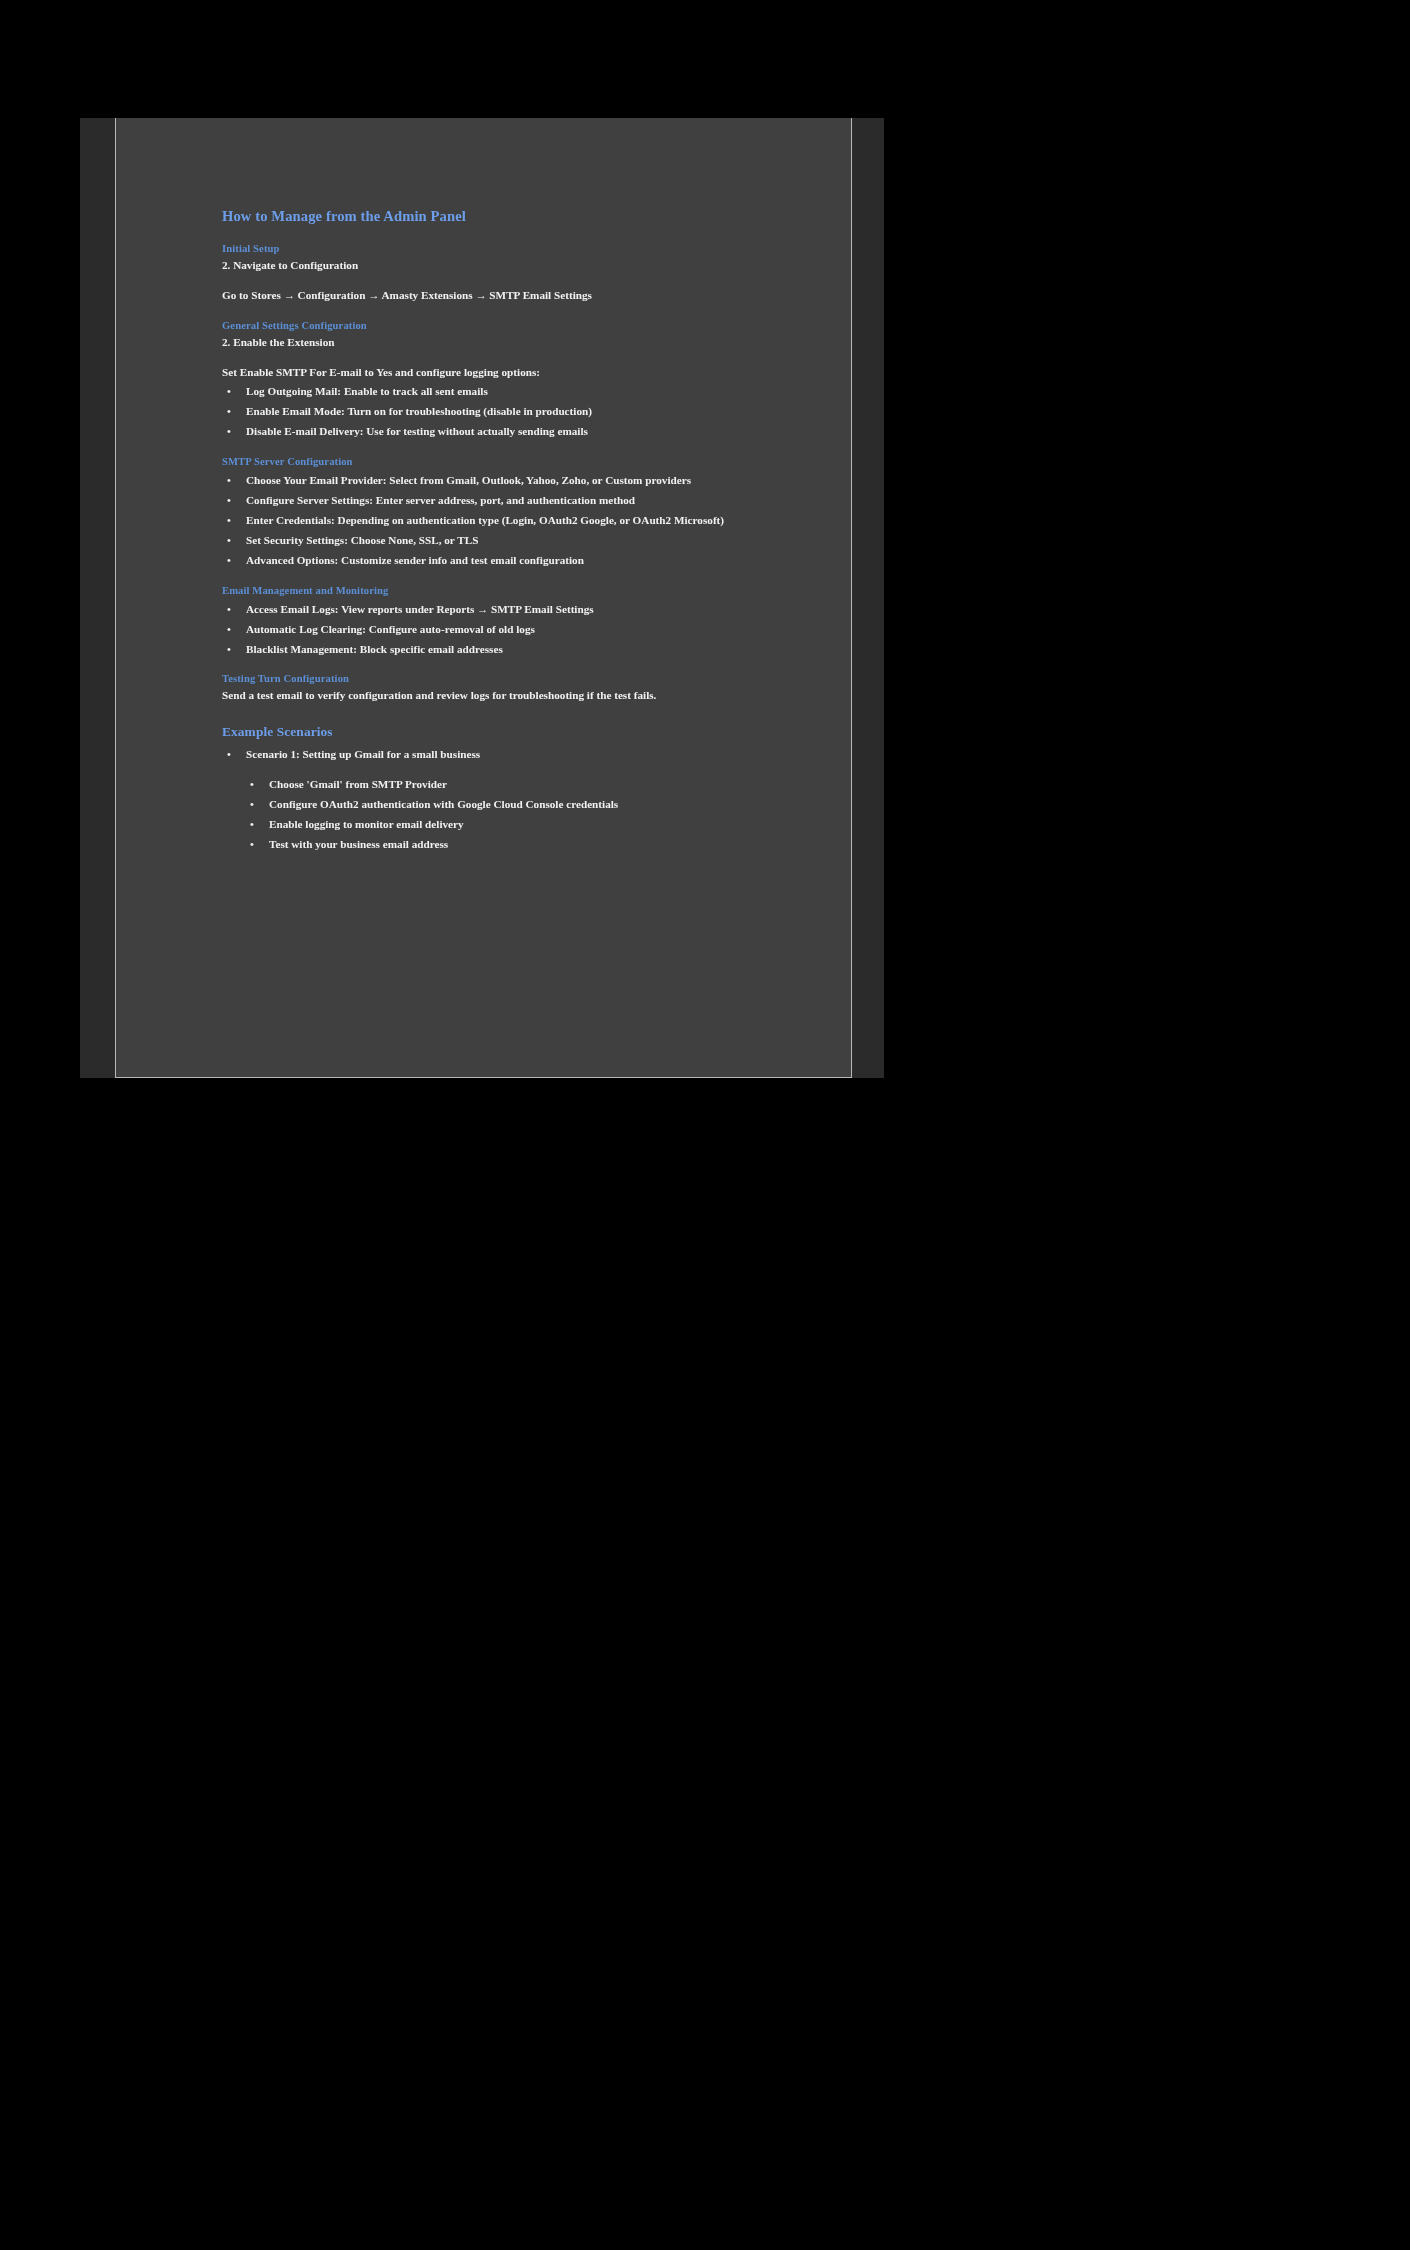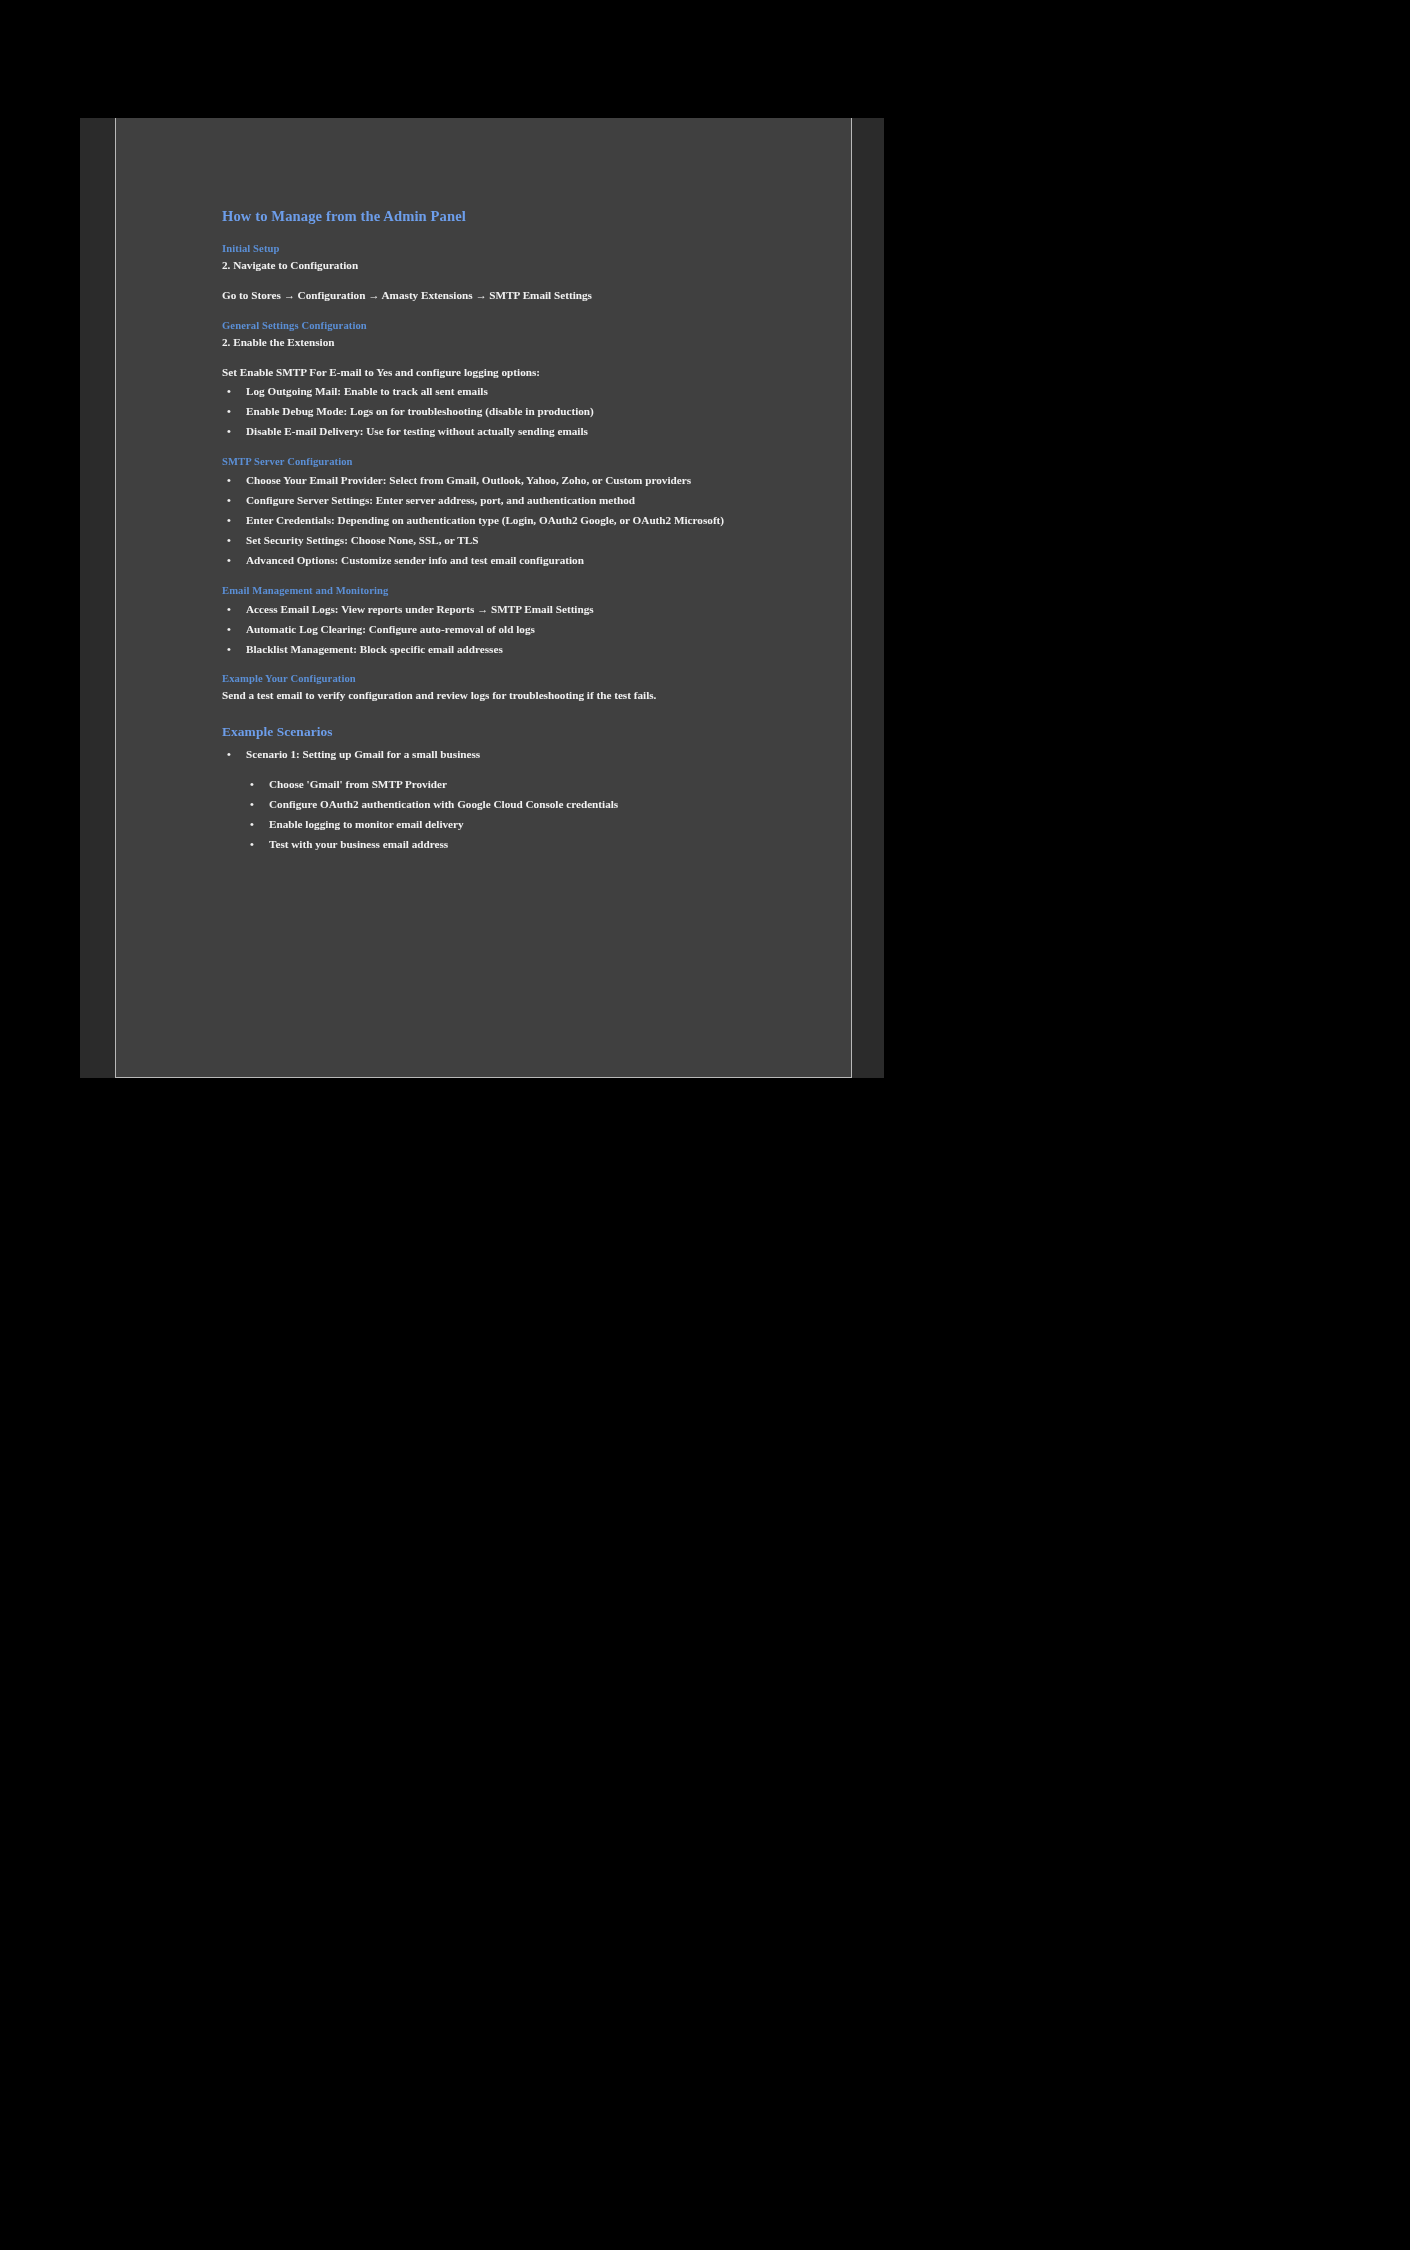--- a/index.html
+++ b/index.html
@@ -164,41 +164,41 @@
 
       <div class="h3">Initial Setup</div>
       <p class="para">2. Navigate to Configuration</p>
       <p class="para gap-before">Go to Stores → Configuration → Amasty Extensions → SMTP Email Settings</p>
 
       <div class="h3 spaced">General Settings Configuration</div>
       <p class="para">2. Enable the Extension</p>
       <p class="para gap-before">Set Enable SMTP For E-mail to Yes and configure logging options:</p>
       <ul class="bullets">
         <li>Log Outgoing Mail: Enable to track all sent emails</li>
-        <li>Enable Debug Mode: Logs on for troubleshooting (disable in production)</li>
+        <li>Enable Email Mode: Turn on for troubleshooting (disable in production)</li>
         <li>Disable E-mail Delivery: Use for testing without actually sending emails</li>
       </ul>
 
       <div class="h3 spaced">SMTP Server Configuration</div>
       <ul class="bullets">
         <li>Choose Your Email Provider: Select from Gmail, Outlook, Yahoo, Zoho, or Custom providers</li>
         <li>Configure Server Settings: Enter server address, port, and authentication method</li>
         <li>Enter Credentials: Depending on authentication type (Login, OAuth2 Google, or OAuth2 Microsoft)</li>
         <li>Set Security Settings: Choose None, SSL, or TLS</li>
         <li>Advanced Options: Customize sender info and test email configuration</li>
       </ul>
 
       <div class="h3 spaced">Email Management and Monitoring</div>
       <ul class="bullets">
         <li>Access Email Logs: View reports under Reports → SMTP Email Settings</li>
         <li>Automatic Log Clearing: Configure auto-removal of old logs</li>
         <li>Blacklist Management: Block specific email addresses</li>
       </ul>
 
-      <div class="h3 spaced">Example Your Configuration</div>
+      <div class="h3 spaced">Testing Turn Configuration</div>
       <p class="para">Send a test email to verify configuration and review logs for troubleshooting if the test fails.</p>
 
       <div class="h2">Example Scenarios</div>
       <ul class="scenarios">
         <li class="scenario">
           <span class="scenario-label">Scenario 1: Setting up Gmail for a small business</span>
           <ul class="sub-bullets">
             <li>Choose 'Gmail' from SMTP Provider</li>
             <li>Configure OAuth2 authentication with Google Cloud Console credentials</li>
             <li>Enable logging to monitor email delivery</li>

